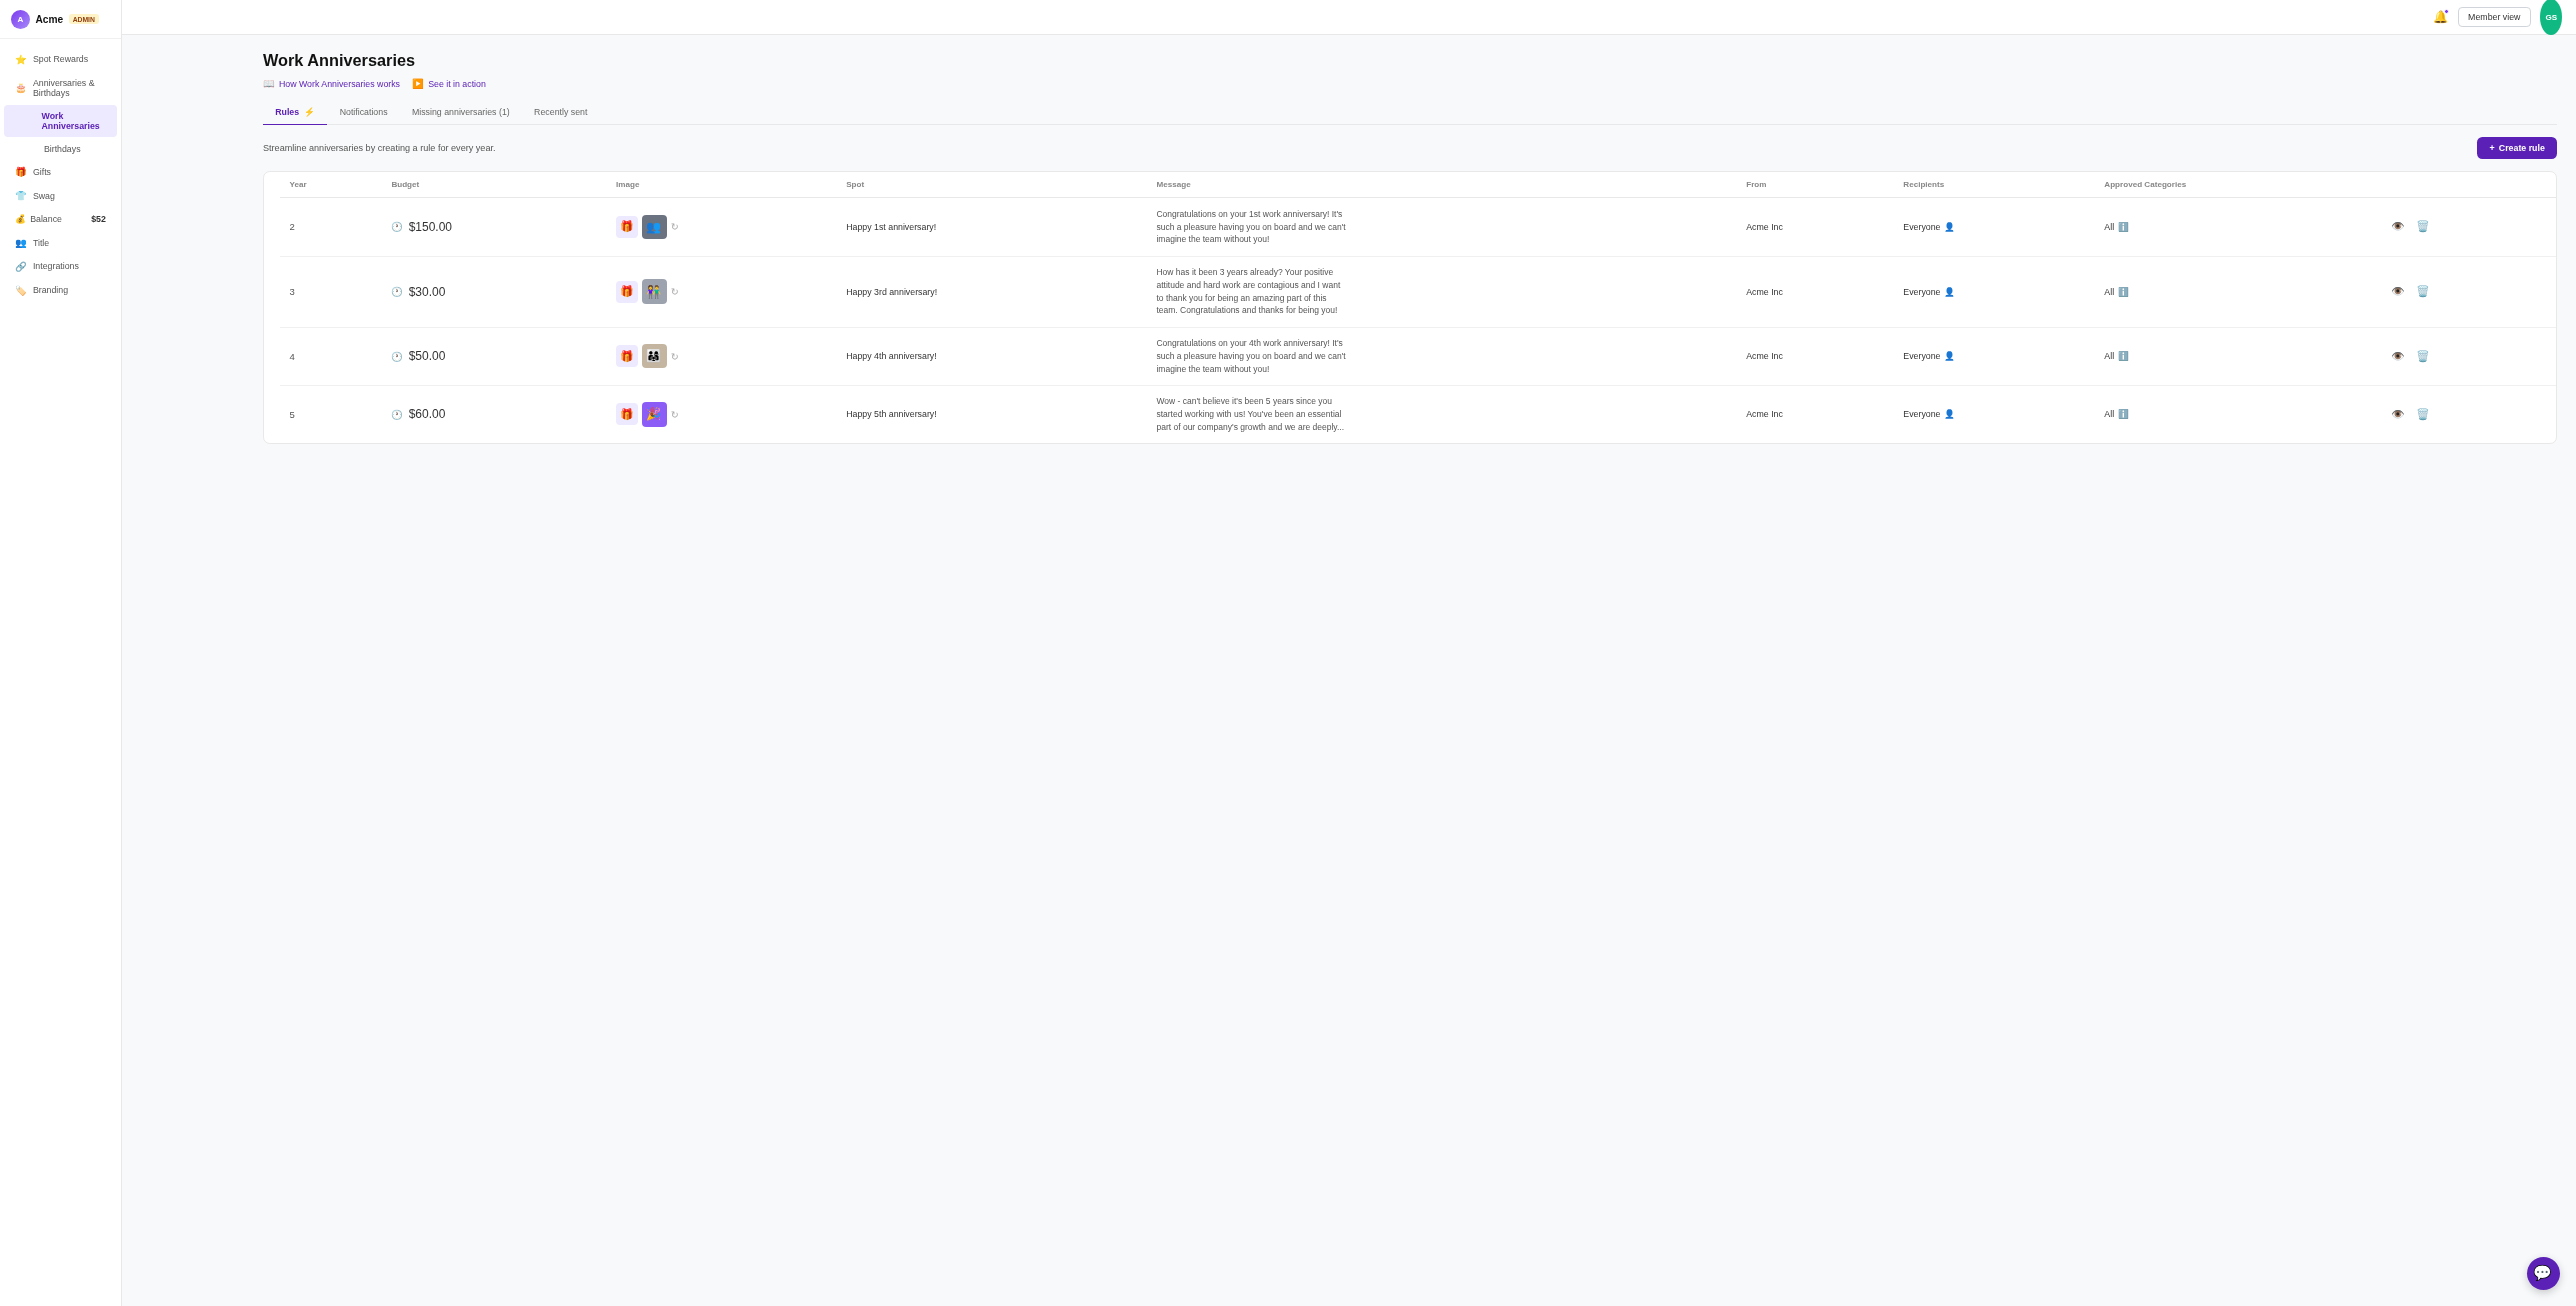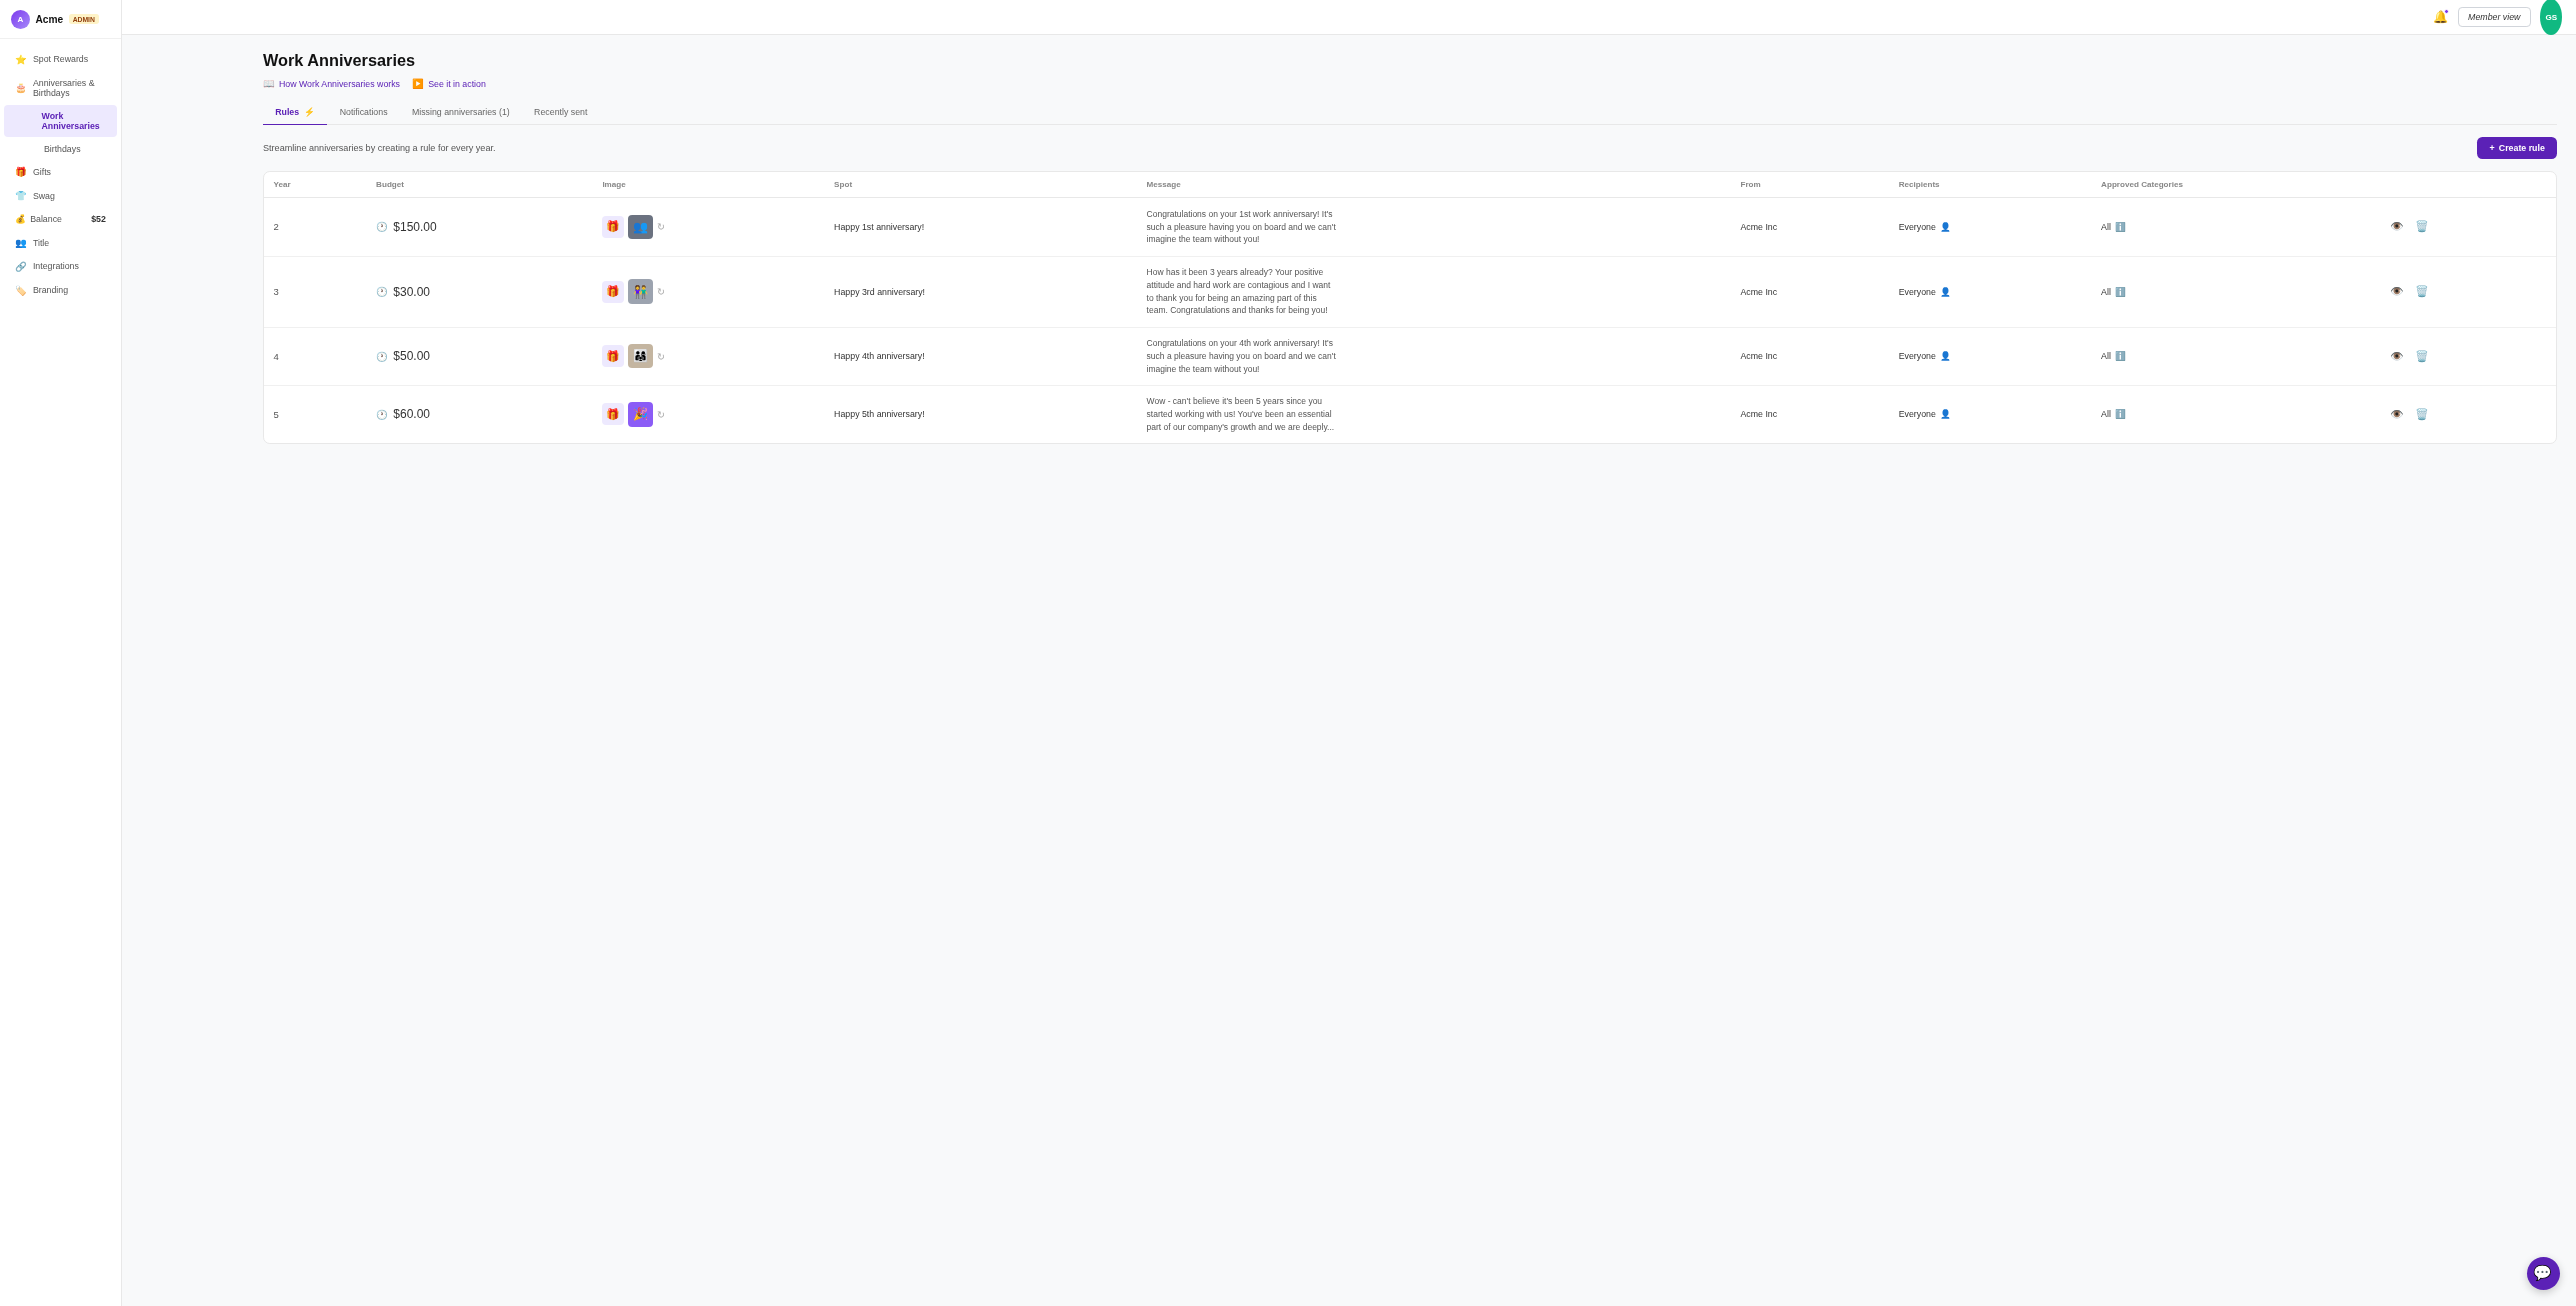--- a/index.html
+++ b/index.html
@@ -70,21 +70,21 @@
     }
     .notif-icon { font-size: 12.2px; color: #555; position: relative; cursor: pointer; }
     .notif-dot {
       position: absolute; top: -1.4px; right: -1.4px;
       width: 5.4px; height: 5.4px; border-radius: 50%;
       background: #7c3aed; border: 0.7px solid #fff;
     }
     .member-view-btn {
       border: 0.7px solid #d1d5db; background: #fff;
       padding: 4.1px 9.5px; border-radius: 4.1px;
-      font-size: 8.8px; color: #333; cursor: pointer; font-style: italic;
+      font-size: 8.8px; color: #333; cursor: pointer;
     }
     .user-avatar {
       width: 22px; height: 36px; border-radius: 50%;
       background: #10b981; color: white;
       display: flex; align-items: center; justify-content: center;
       font-size: 8.1px; font-weight: 700;
     }
 
     
     .main {
@@ -126,20 +126,21 @@
       font-size: 8.8px; font-weight: 600; cursor: pointer;
       display: flex; align-items: center; gap: 4.1px;
     }
 
     
     .table-wrapper {
       background: #fff;
       border: 0.7px solid #e8e8e8;
       border-radius: 6.8px;
       overflow: hidden;
+      padding-left: 16px;
     }
     table { width: 100%; border-collapse: collapse; }
     thead tr { border-bottom: 0.7px solid #e8e8e8; }
     thead th {
       padding: 8.1px 9.5px; text-align: left;
       font-size: 8.1px; font-weight: 600; color: #888;
       white-space: nowrap;
     }
     tbody tr { border-bottom: 0.7px solid #f0f0f0; }
     tbody tr:last-child { border-bottom: none; }

